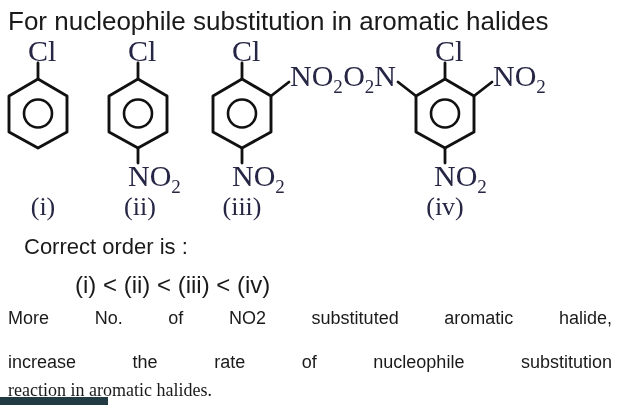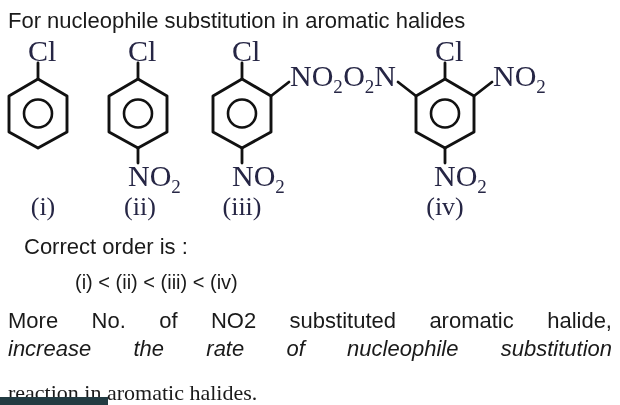--- a/index.html
+++ b/index.html
@@ -2,45 +2,45 @@
 <html><head>
 <meta charset="utf-8">
 <style>
   html,body{margin:0;padding:0;background:#fff;}
   .page{
     position:relative;width:620px;height:405px;background:#ffffff;
     font-family:"Liberation Sans",sans-serif;color:#141414;overflow:hidden;
   }
   .title{
     position:absolute;left:8px;top:7px;width:604px;
-    font-size:22px;line-height:28px;color:#1a1a1a;
+    font-size:26px;line-height:28px;color:#1a1a1a;
   }
   .structures{position:absolute;left:0;top:36px;}
   .bond{stroke:#111111;stroke-width:2.8;stroke-linecap:round;}
   .ring{fill:none;stroke:#111111;stroke-width:2.9;stroke-linejoin:round;}
   .arom{fill:none;stroke:#111111;stroke-width:2.6;}
   .chem{
     font-family:"Liberation Serif",serif;font-size:30px;fill:#262645;
   }
   .chem .sub{font-size:19px;}
   .rlabel{
     font-family:"Liberation Serif",serif;font-size:26px;fill:#262645;
   }
   .answer-heading{
     position:absolute;left:24px;top:234px;font-size:22px;color:#1a1a1a;
   }
   .answer-order{
-    position:absolute;left:75px;top:271px;font-size:20px;color:#1a1a1a;
+    position:absolute;left:75px;top:271px;font-size:24px;color:#1a1a1a;
   }
   .expl-line{
-    position:absolute;left:8px;width:604px;font-size:22px;color:#1a1a1a;
+    position:absolute;left:8px;width:604px;font-size:18px;color:#1a1a1a;
     white-space:normal;
   }
   .justify{text-align:justify;text-align-last:justify;}
-  .l1{top:308px;} .l2{top:336px;font-style:italic;} .l3{top:380px;font-family:Liberation Serif, serif;}
+  .l1{top:308px;} .l2{top:352px;} .l3{top:380px;font-family:Liberation Serif, serif;}
   .footer-bar{
     position:absolute;left:0;top:397px;width:108px;height:8px;background:#223b42;
   }
 </style>
 </head>
 <body>
 
 <div class="page">
 
   <div class="title">For nucleophile substitution in aromatic halides</div>

